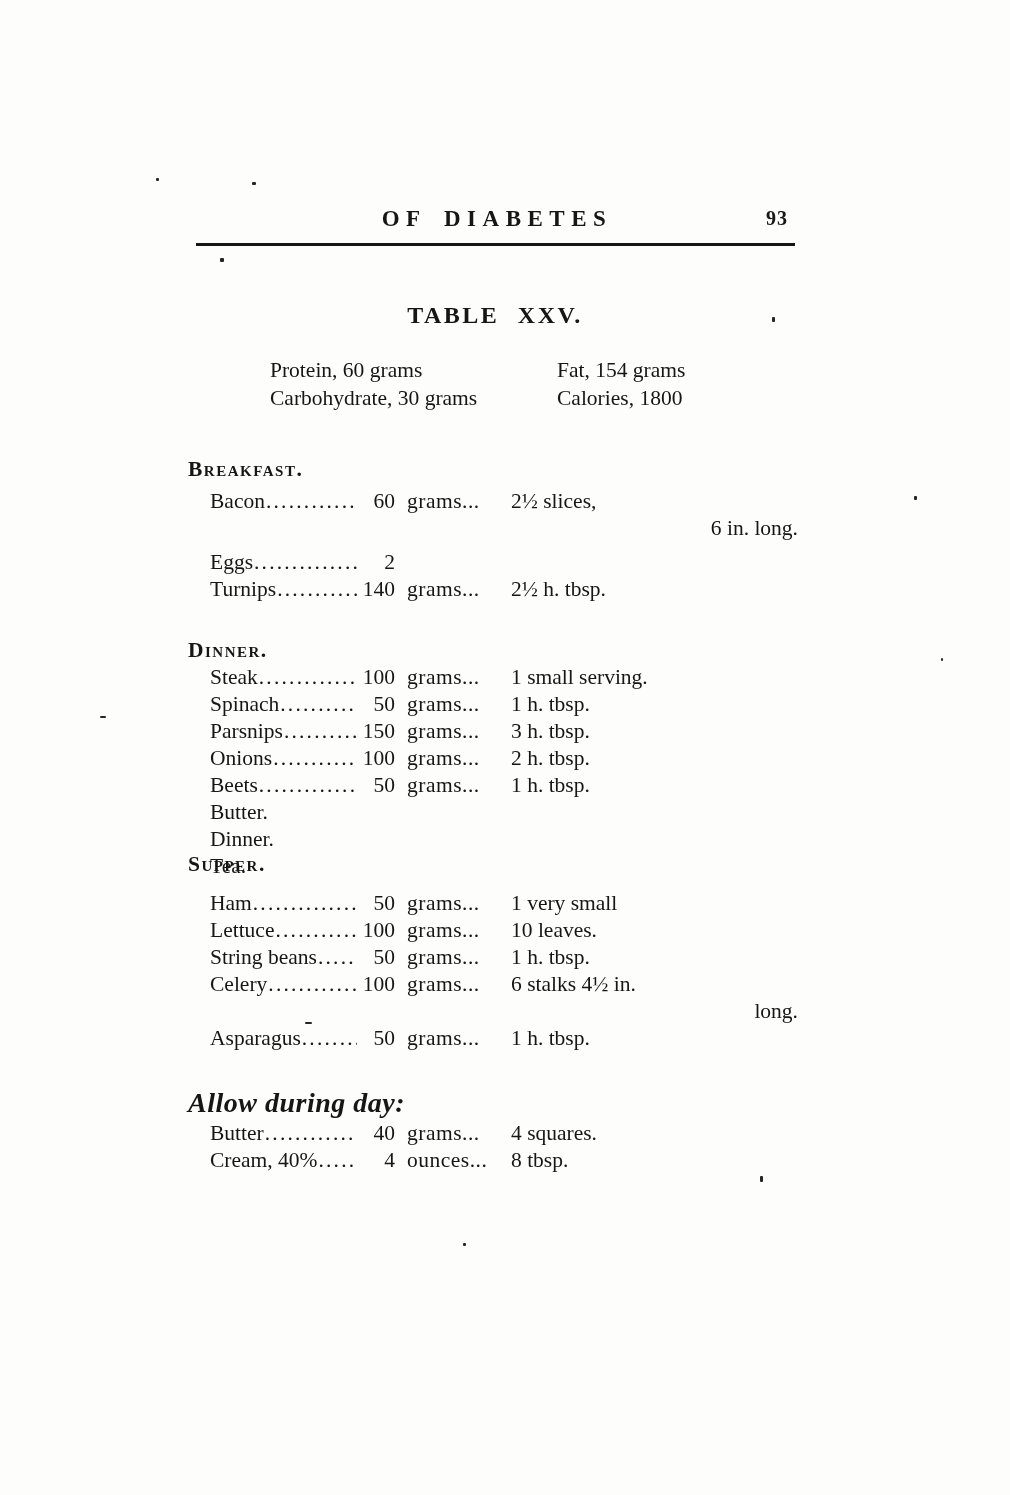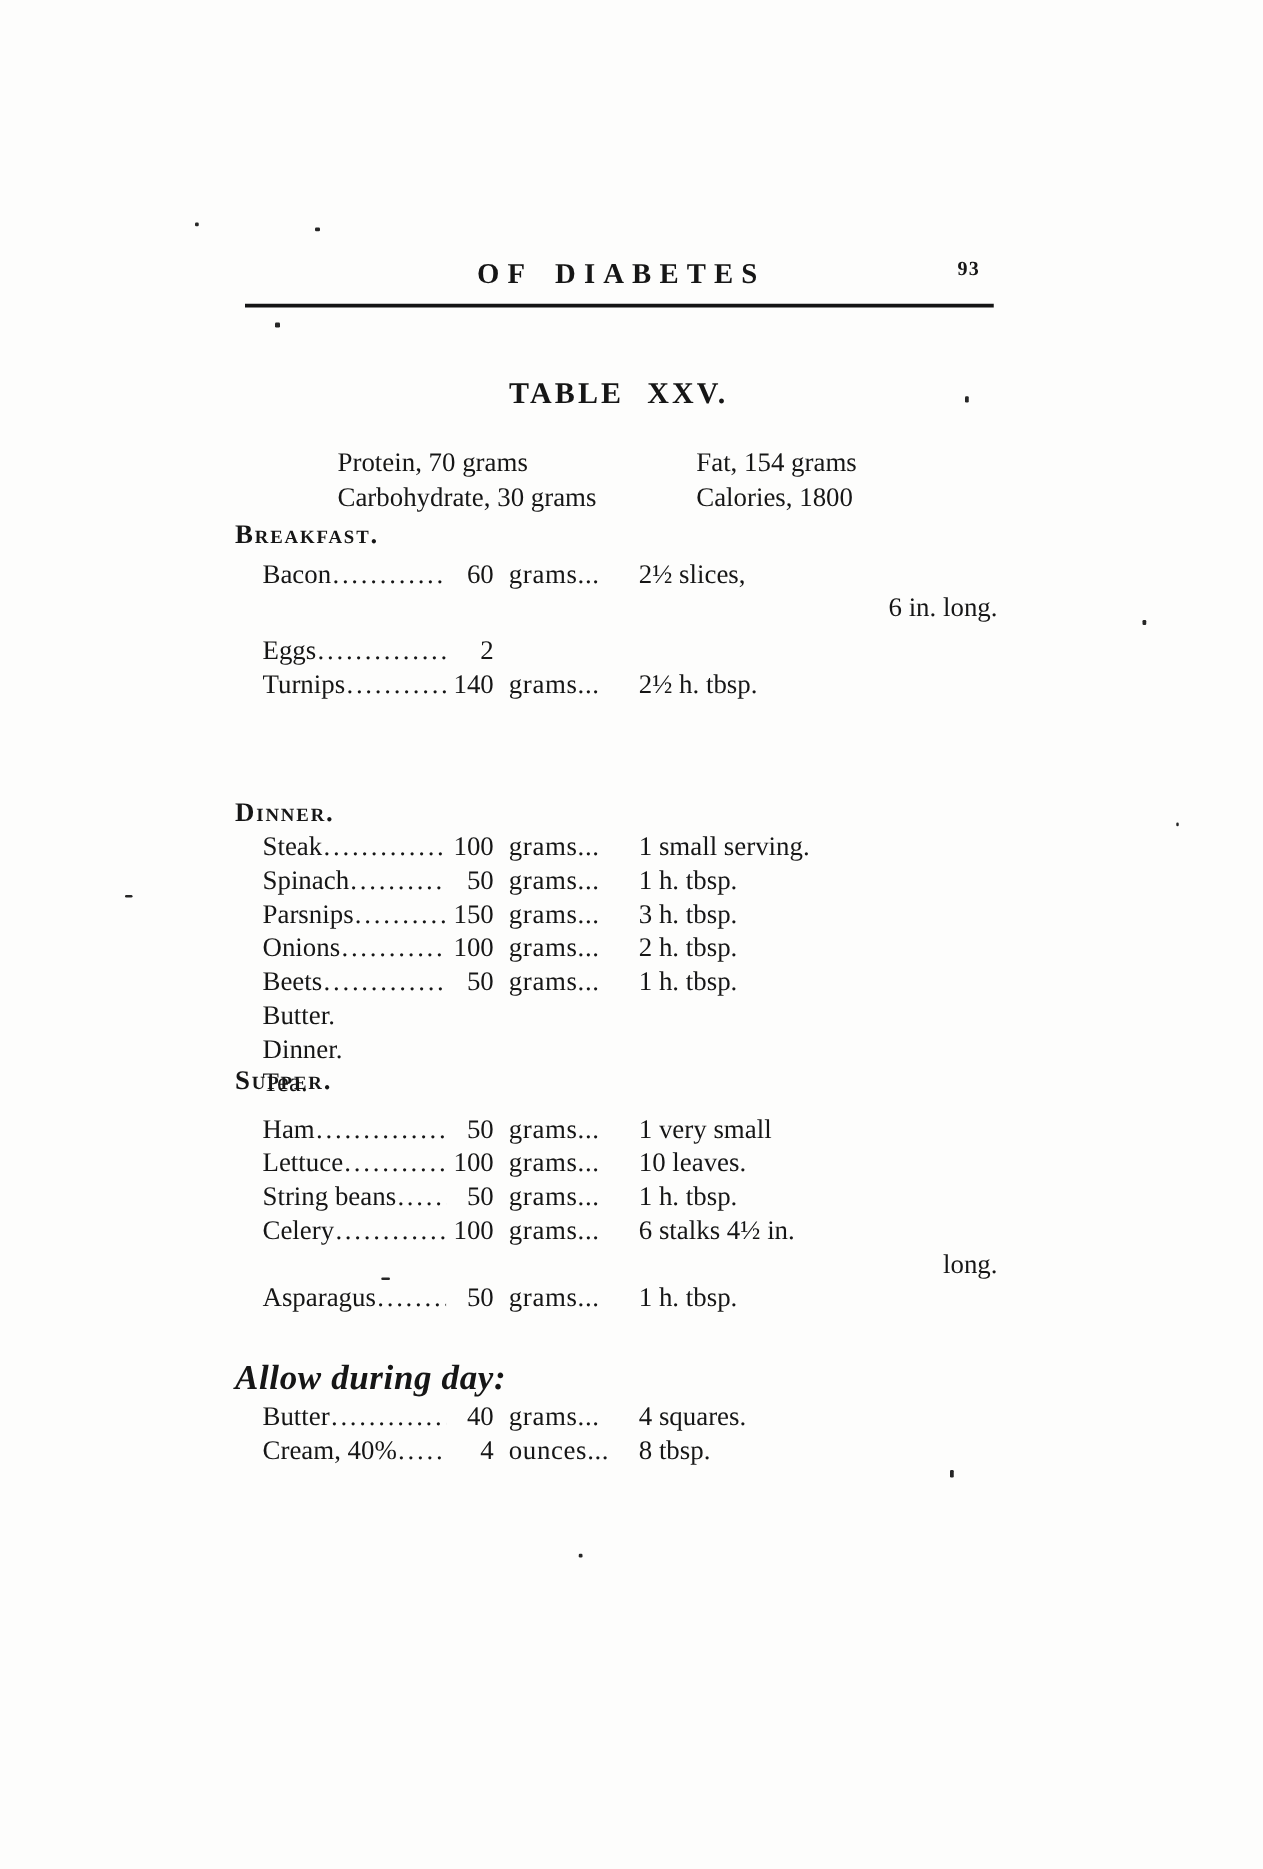--- a/index.html
+++ b/index.html
@@ -14,21 +14,21 @@
   .page{position:absolute;inset:0;}
 
   
   .running-head{
     position:absolute;top:206px;left:-8px;width:1010px;
     text-align:center;font-size:23px;font-weight:700;
     letter-spacing:6.5px;word-spacing:6px;
   }
   .page-number{
     position:absolute;top:207px;left:766px;
-    font-size:16px;font-weight:700;letter-spacing:1px;
+    font-size:20px;font-weight:700;letter-spacing:1px;
   }
   .head-rule{
     position:absolute;top:243px;left:196px;width:599px;height:3px;
     background:#151515;
   }
 
   
   .table-title{
     position:absolute;top:302px;left:-10px;width:1010px;
     text-align:center;font-size:24px;font-weight:700;
@@ -37,21 +37,21 @@
 
   
   .summary{
     position:absolute;top:356px;left:270px;width:470px;
     display:grid;grid-template-columns:287px 1fr;
     font-size:21.5px;line-height:28px;font-weight:500;
   }
 
   
   .section{position:absolute;left:188px;width:612px;font-size:21.5px;line-height:27px;}
-  .sec-breakfast{top:414px;}
+  .sec-breakfast{top:456px;}
   .sec-dinner{top:589px;margin-top:48px;}
   .sec-supper{top:851px;}
   .sec-allow{top:1089px;}
   .sec-breakfast .rows{margin-top:5px;}
   .sec-supper .rows{margin-top:12px;}
   .sec-allow .rows{margin-top:4px;}
   .sec-breakfast .rows > :nth-child(3){margin-top:7px;}
 
   .section-heading{font-weight:600;}
   .section-heading.smallcaps{font-variant:small-caps;letter-spacing:1.5px;font-weight:700;}
@@ -73,21 +73,21 @@
 
 <div class="page">
 
   <div class="running-head">OF DIABETES</div>
   <div class="page-number">93</div>
   <div class="head-rule"></div>
 
   <div class="table-title">TABLE XXV.</div>
 
   <div class="summary">
-    <span>Protein, 70 grams</span>
+    <span>Protein, 60 grams</span>
     <span>Fat, 154 grams</span>
     <span>Carbohydrate, 30 grams</span>
     <span>Calories, 1800</span>
   </div>
 
   <div id="sections-host">
   <div class="section sec-breakfast">
     <div class="section-heading smallcaps">Breakfast.</div>
     <div class="rows">
   <div class="row">

